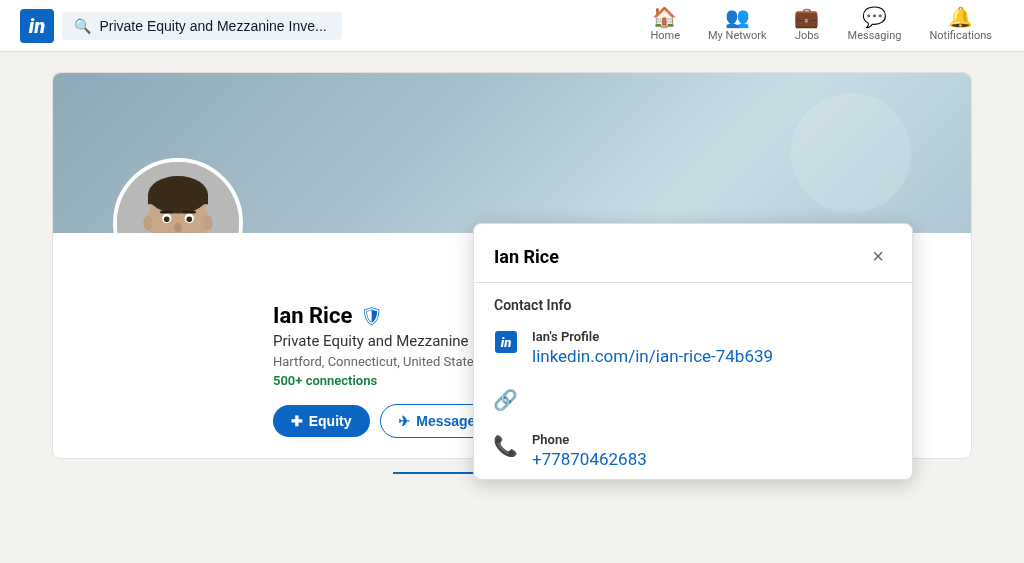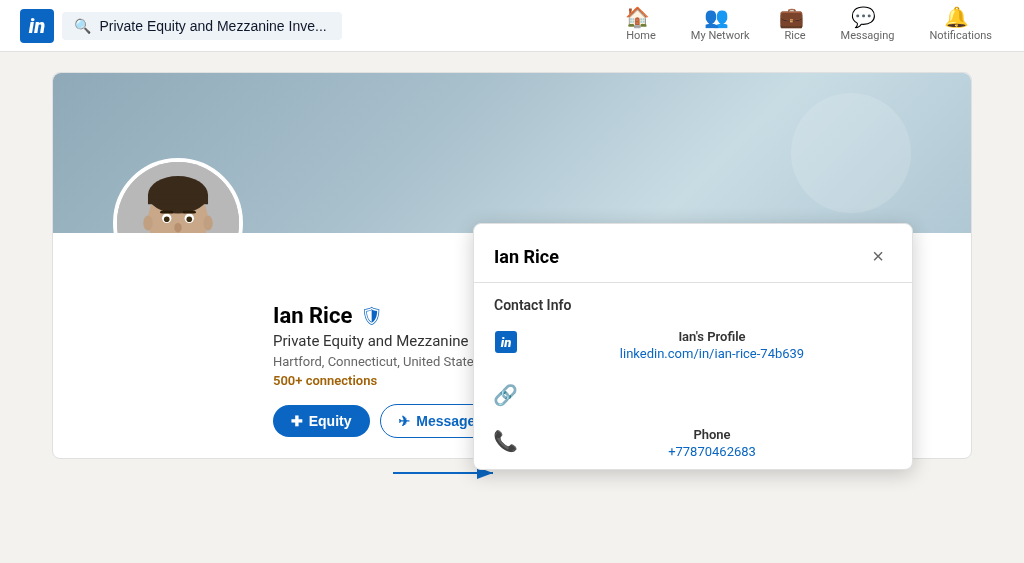--- a/index.html
+++ b/index.html
@@ -62,21 +62,21 @@
       padding: 0 12px;
       cursor: pointer;
       color: #666;
       font-size: 11px;
       gap: 2px;
       height: 52px;
       justify-content: center;
       border-bottom: 2px solid transparent;
     }
     .nav-item .nav-icon { font-size: 20px; line-height: 1; }
-    .nav-item .nav-label { font-size: 11px; margin-left: 7px; }
+    .nav-item .nav-label { font-size: 11px; }
 
     
     .main-content {
       padding: 20px;
       max-width: 960px;
       margin: 0 auto;
     }
 
     
     .profile-card {
@@ -156,21 +156,21 @@
       color: #0a66c2;
       cursor: pointer;
       font-weight: 600;
       font-size: 13px;
     }
     .profile-connections {
       font-size: 13px;
       color: #666;
       margin-bottom: 16px;
     }
-    .profile-connections span { color: #a16207; font-weight: 600; text-align: right; }
+    .profile-connections span { color: #15803d; font-weight: 600; text-align: right; }
     .profile-actions {
       display: flex;
       gap: 10px;
       align-items: center;
     }
     .btn-connect {
       background: #0a66c2;
       color: #fff;
       border: none;
       border-radius: 20px;
@@ -270,29 +270,29 @@
       background: #0a66c2;
       border-radius: 3px;
       display: flex;
       align-items: center;
       justify-content: center;
       color: #fff;
       font-weight: 900;
       font-style: italic;
       font-size: 13px;
     }
-    .contact-details { flex: 1; text-align: center; }
+    .contact-details { flex: 1; }
     .contact-label {
       font-size: 13px;
       color: #333;
       font-weight: 600;
       margin-bottom: 2px;
     }
     .contact-value {
-      font-size: 13px;
+      font-size: 17px;
       color: #0a66c2;
       cursor: pointer;
     }
     .contact-value-muted {
       font-size: 13px;
       color: #666;
       display: inline;
     }
 
     
@@ -320,21 +320,21 @@
     <div class="nav-item">
       <span class="nav-icon">🏠</span>
       <span class="nav-label">Home</span>
     </div>
     <div class="nav-item">
       <span class="nav-icon">👥</span>
       <span class="nav-label">My Network</span>
     </div>
     <div class="nav-item">
       <span class="nav-icon">💼</span>
-      <span class="nav-label">Rice</span>
+      <span class="nav-label">Jobs</span>
     </div>
     <div class="nav-item">
       <span class="nav-icon">💬</span>
       <span class="nav-label">Messaging</span>
     </div>
     <div class="nav-item">
       <span class="nav-icon">🔔</span>
       <span class="nav-label">Notifications</span>
     </div>
   </div>

